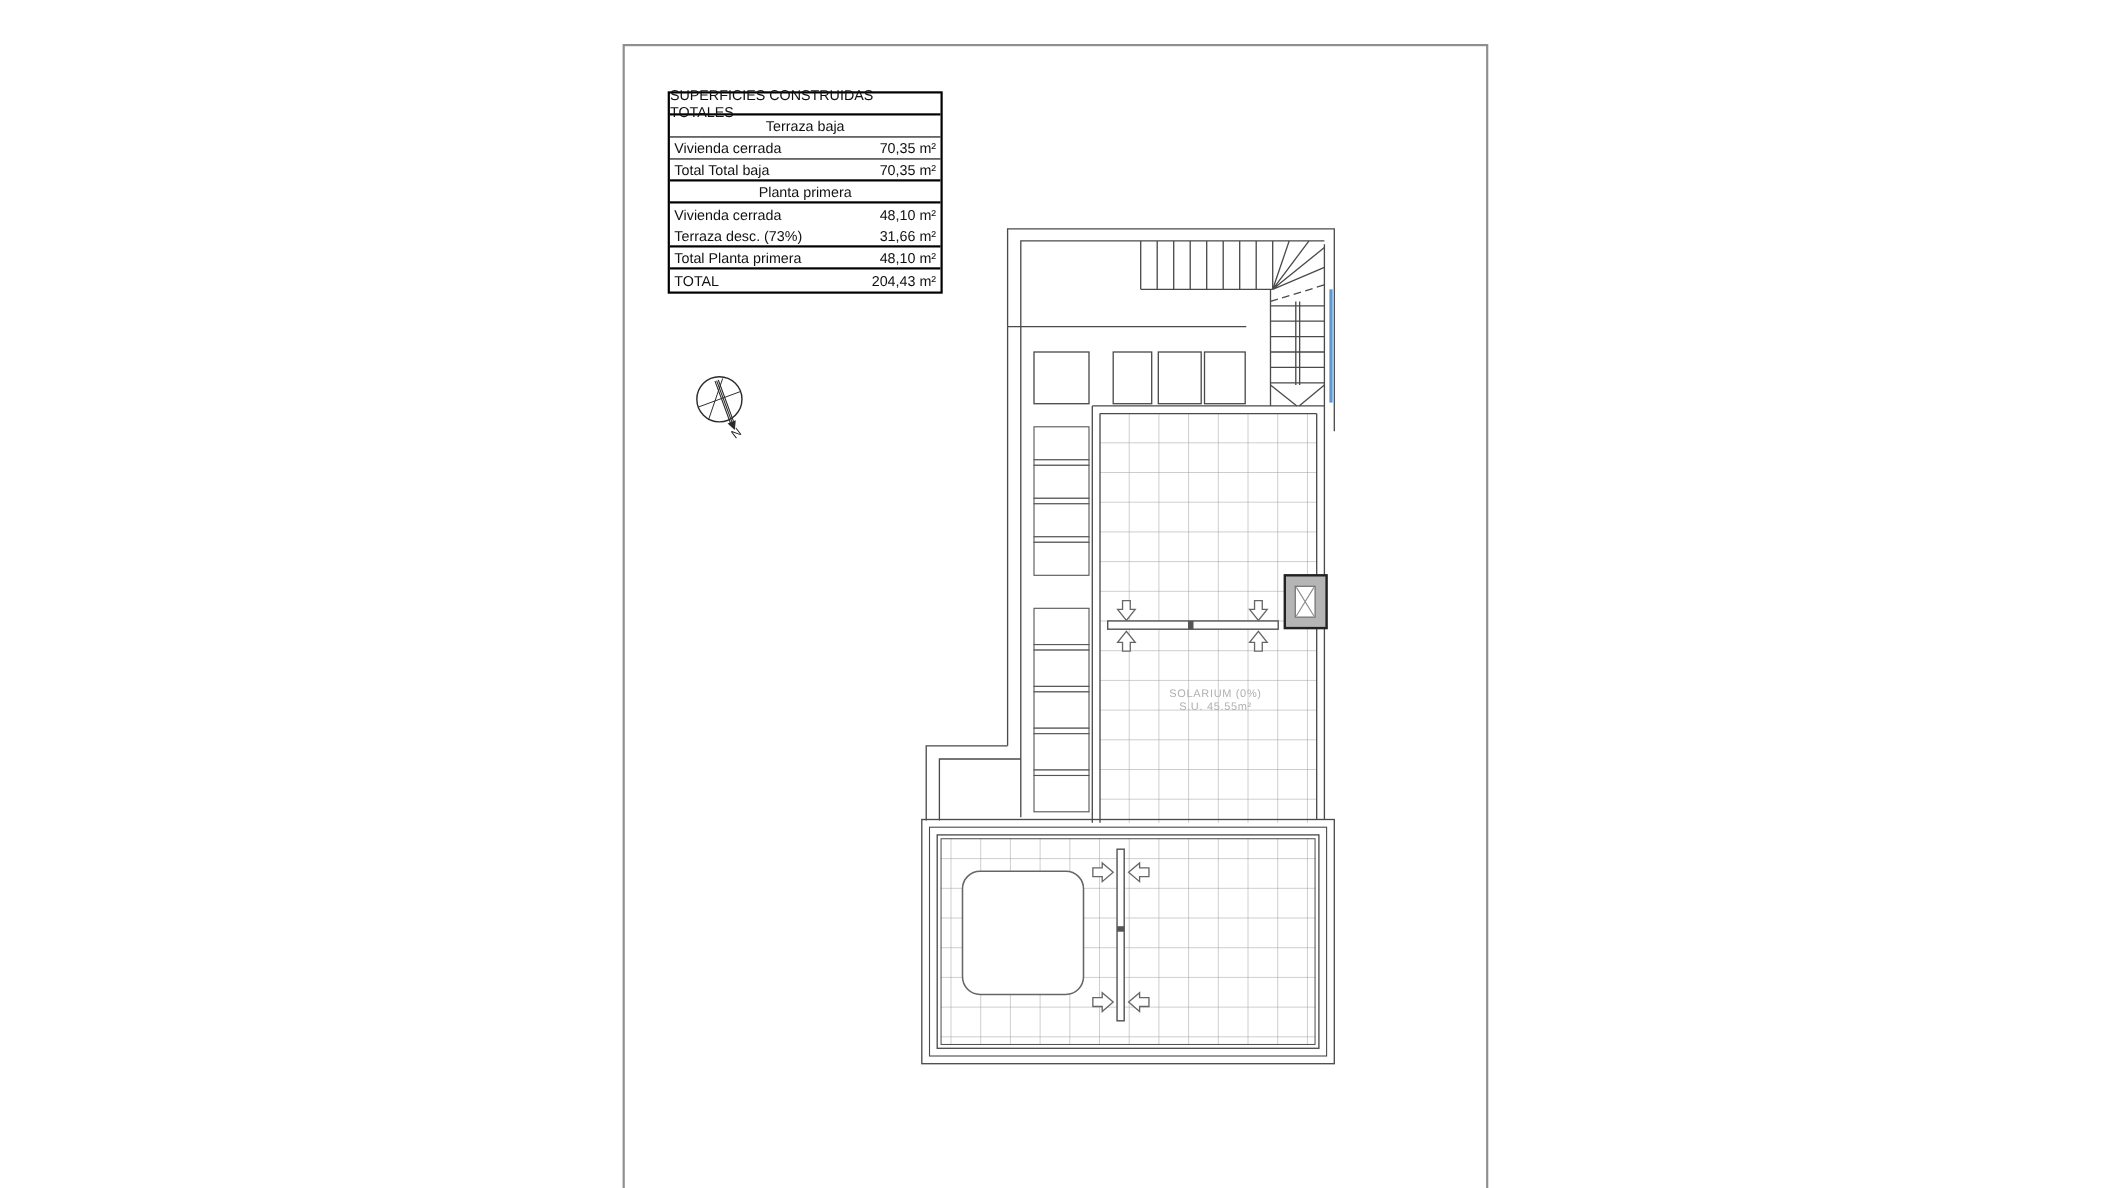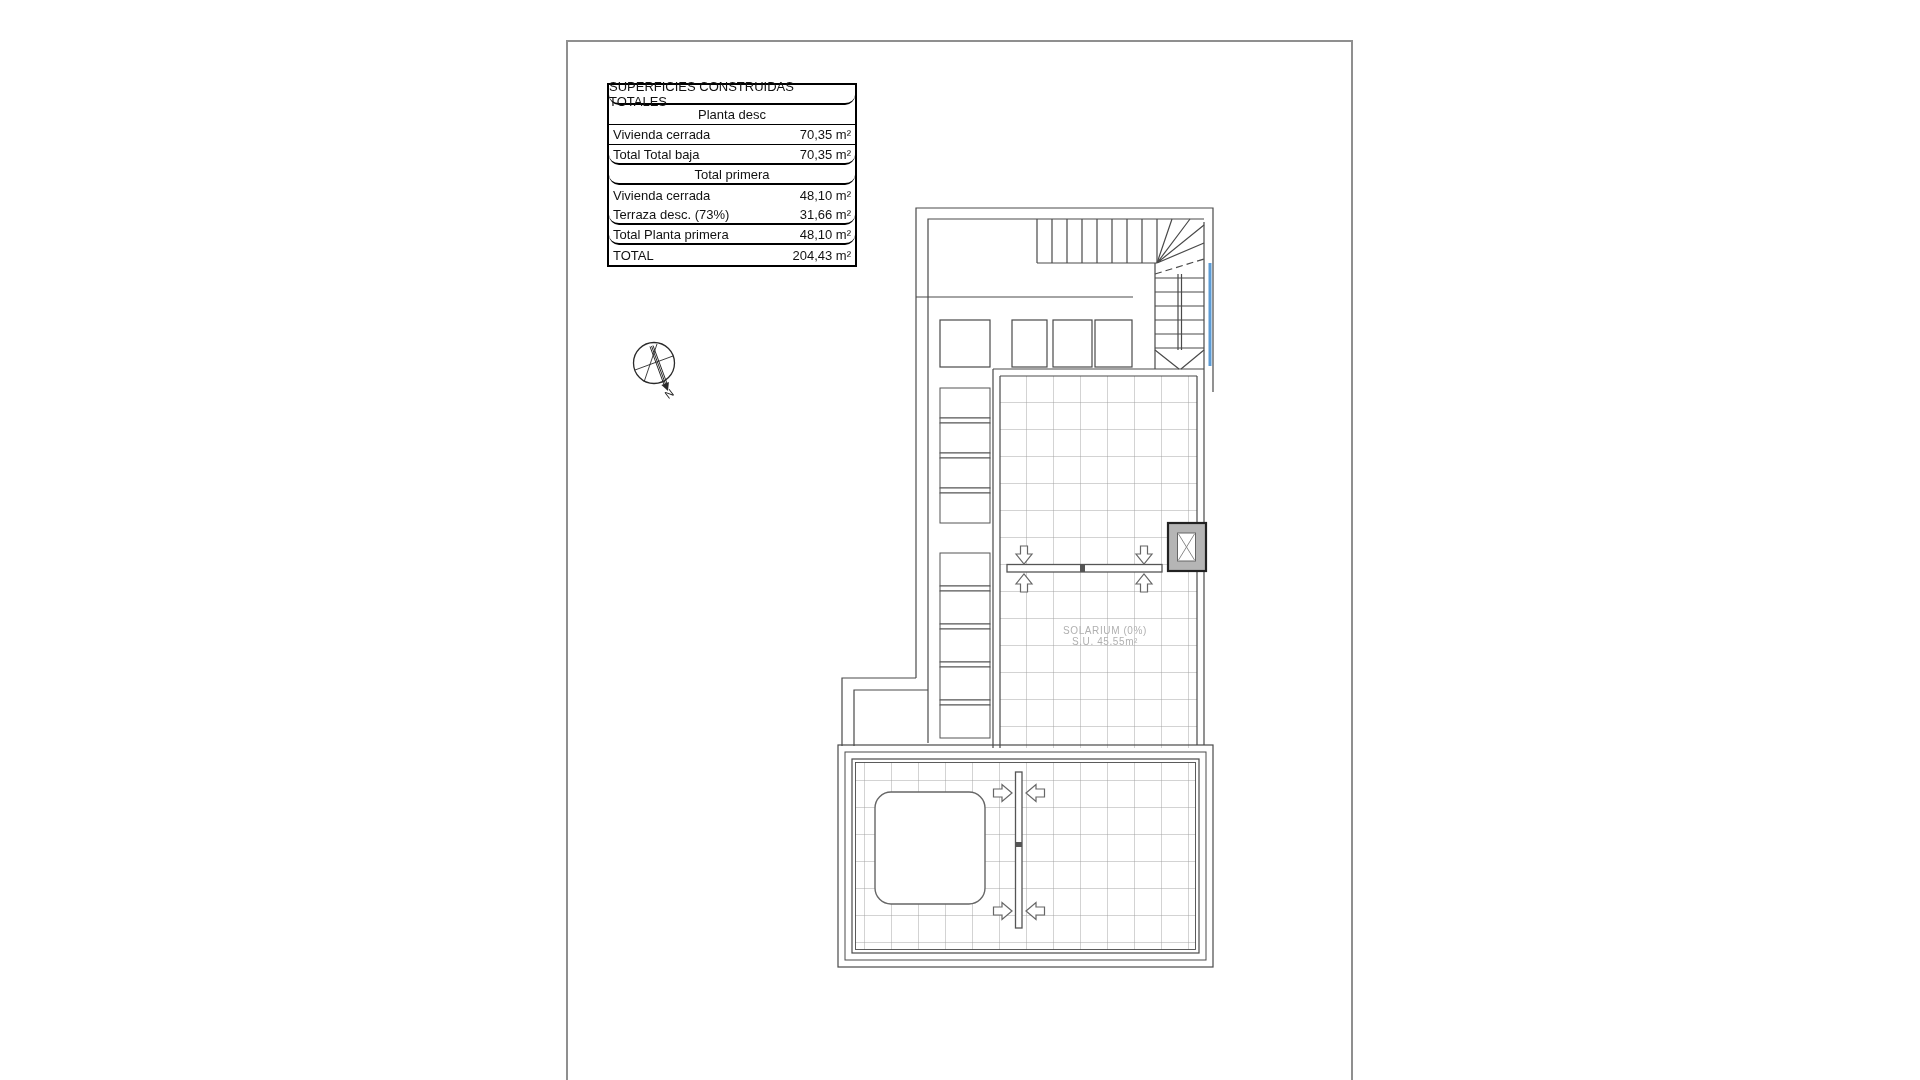--- a/index.html
+++ b/index.html
@@ -9,21 +9,21 @@
          border:2px solid #8f8f8f;background:#ffffff;}
   .plan-svg{position:absolute;left:0;top:0;}
 
   
   .atable{position:absolute;left:607px;top:83px;width:250px;border:2.5px solid #000;
           background:#fff;font-size:13px;color:#111;box-sizing:border-box;}
   .tr{height:20px;display:flex;align-items:center;box-sizing:border-box;}
   .tc{justify-content:center;}
   .td{justify-content:space-between;padding:0 4px;}
   .bb2{border-bottom:1.8px solid #000;}
-  .bb3{border-bottom:2.4px solid #000;border-radius:10px;}
+  .bb3{border-bottom:2.4px solid #000;}
   .lbl{white-space:nowrap;}
   .val{white-space:nowrap;}
 </style>
 </head>
 <body>
 
 <div class="canvas">
 
   <div class="frame"></div>
 
@@ -140,32 +140,32 @@
       <polygon points="668,391 668.9,382.1 661.4,384.9" fill="#2a2a2a"></polygon>
       <text x="666" y="400" font-size="11" fill="#222" transform="rotate(-38 666 396)">N</text>
     </g>
   </svg>
 
   <div class="atable">
     <div class="tr tc bb3">
       <span>SUPERFICIES CONSTRUIDAS TOTALES</span>
     </div>
     <div class="tr tc bb2">
-      <span>Planta desc</span>
+      <span>Terraza baja</span>
     </div>
     <div class="tr td bb2">
       <span class="lbl">Vivienda cerrada</span>
       <span class="val">70,35 m²</span>
     </div>
     <div class="tr td bb3">
       <span class="lbl">Total Total baja</span>
       <span class="val">70,35 m²</span>
     </div>
     <div class="tr tc bb3">
-      <span>Total primera</span>
+      <span>Planta primera</span>
     </div>
     <div class="tr td">
       <span class="lbl">Vivienda cerrada</span>
       <span class="val">48,10 m²</span>
     </div>
     <div class="tr td bb3">
       <span class="lbl">Terraza desc. (73%)</span>
       <span class="val">31,66 m²</span>
     </div>
     <div class="tr td bb3">

